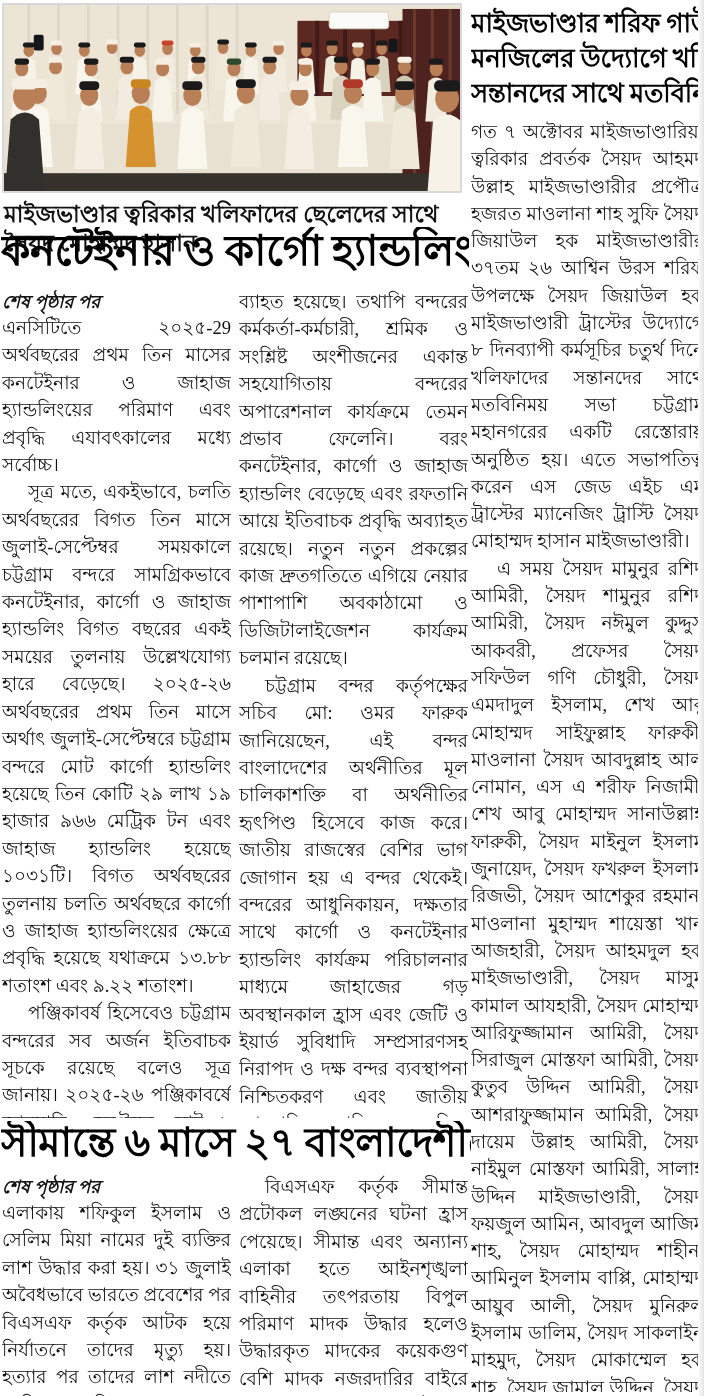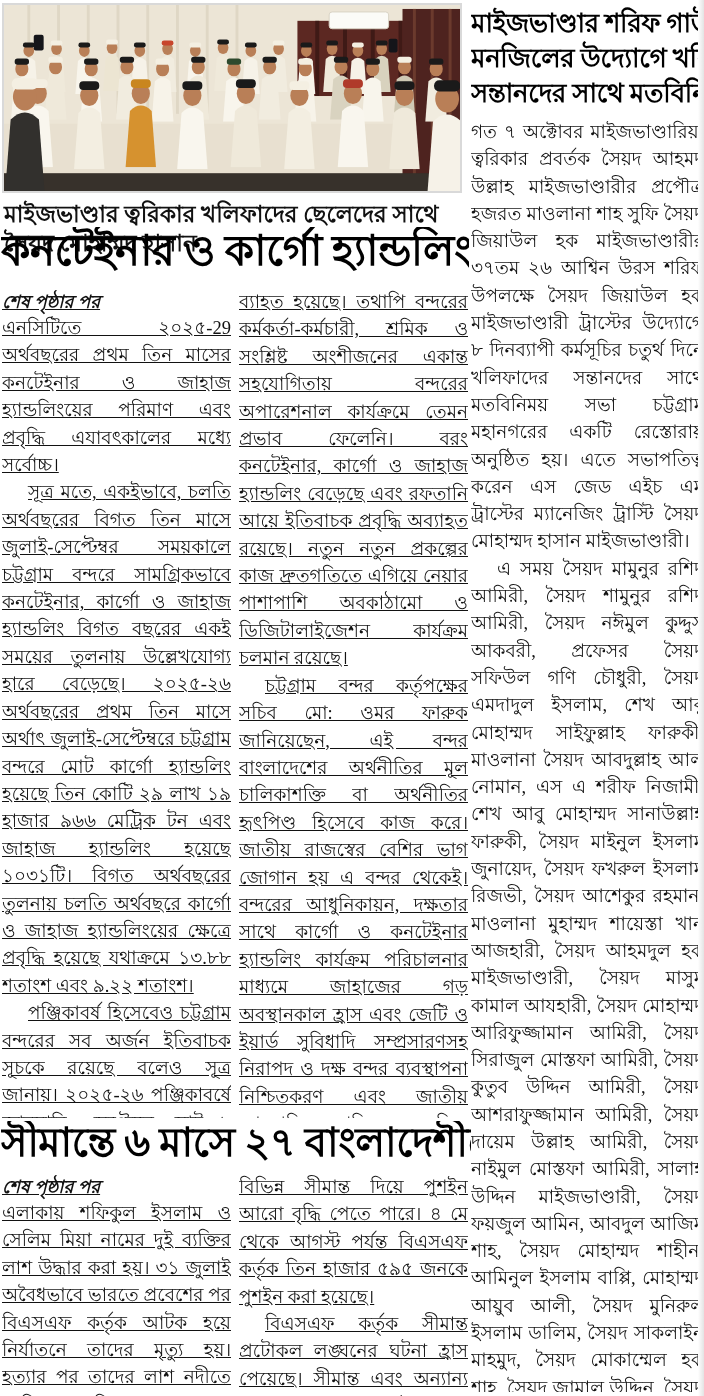--- a/index.html
+++ b/index.html
@@ -27,21 +27,21 @@
   .main-headline {
     position:absolute; left:1px; top:227px; width:468px;
     font-size:42px; font-weight:bold; line-height:1.15; color:#000;
     letter-spacing:-0.5px; white-space:nowrap; overflow:hidden;
   }
   .cols { position:absolute; display:flex; gap:8px; }
   .main-cols { left:2px; top:289px; width:466px; height:829px; overflow:hidden; }
   .bottom-cols { left:2px; top:1174px; width:466px; height:222px; overflow:hidden; }
   .col {
     width:229px; height:100%; overflow:hidden;
-    font-size:18.5px; line-height:27.4px; text-align:justify;text-decoration:underline;
+    font-size:18.5px; line-height:27.4px; text-align:justify;
   }
   .lead-label { font-weight:bold; font-style:italic; font-size:18px; line-height:26px; }
   .para { text-indent:26px; margin:0; }
   .para.first { text-indent:0; }
   .right-col {
     position:absolute; left:471px; top:6px; width:233px; height:1386px; overflow:hidden;
   }
   .right-headline {
     font-size:26px; font-weight:bold; text-align:center; line-height:35px;
     color:#000; margin-bottom:8px; letter-spacing:-0.3px;
@@ -185,20 +185,19 @@
 
   <div class="cols bottom-cols">
     <div class="col">
       <div class="lead-label">শেষ পৃষ্ঠার পর</div>
       <div>
           <p class="para first">এলাকায় শফিকুল ইসলাম ও সেলিম মিয়া নামের দুই ব্যক্তির লাশ উদ্ধার করা হয়। ৩১ জুলাই অবৈধভাবে ভারতে প্রবেশের পর বিএসএফ কর্তৃক আটক হয়ে নির্যাতনে তাদের মৃত্যু হয়। হত্যার পর তাদের লাশ নদীতে ভাসিয়ে দেয় বিএসএফ।</p>
         </div>
     </div>
     <div class="col">
       <div>
-          <p class="para first">বিভিন্ন সীমান্ত দিয়ে পুশইন আরো বৃদ্ধি পেতে পারে। ৪ মে থেকে আগস্ট পর্যন্ত বিএসএফ কর্তৃক তিন হাজার ৫৯৫ জনকে পুশইন করা হয়েছে।</p>
           <p class="para">বিএসএফ কর্তৃক সীমান্ত প্রটোকল লঙ্ঘনের ঘটনা হ্রাস পেয়েছে। সীমান্ত এবং অন্যান্য এলাকা হতে আইনশৃঙ্খলা বাহিনীর তৎপরতায় বিপুল পরিমাণ মাদক উদ্ধার হলেও উদ্ধারকৃত মাদকের কয়েকগুণ বেশি মাদক নজরদারির বাইরে থেকে যাচ্ছে। এ সময়ে ইয়াবা, ফেনসিডিল, গাঁজা প্রতিনিয়তই</p>
         </div>
     </div>
   </div>
 
   <div class="page-edge"></div>
 </div>
 
 </body></html>

